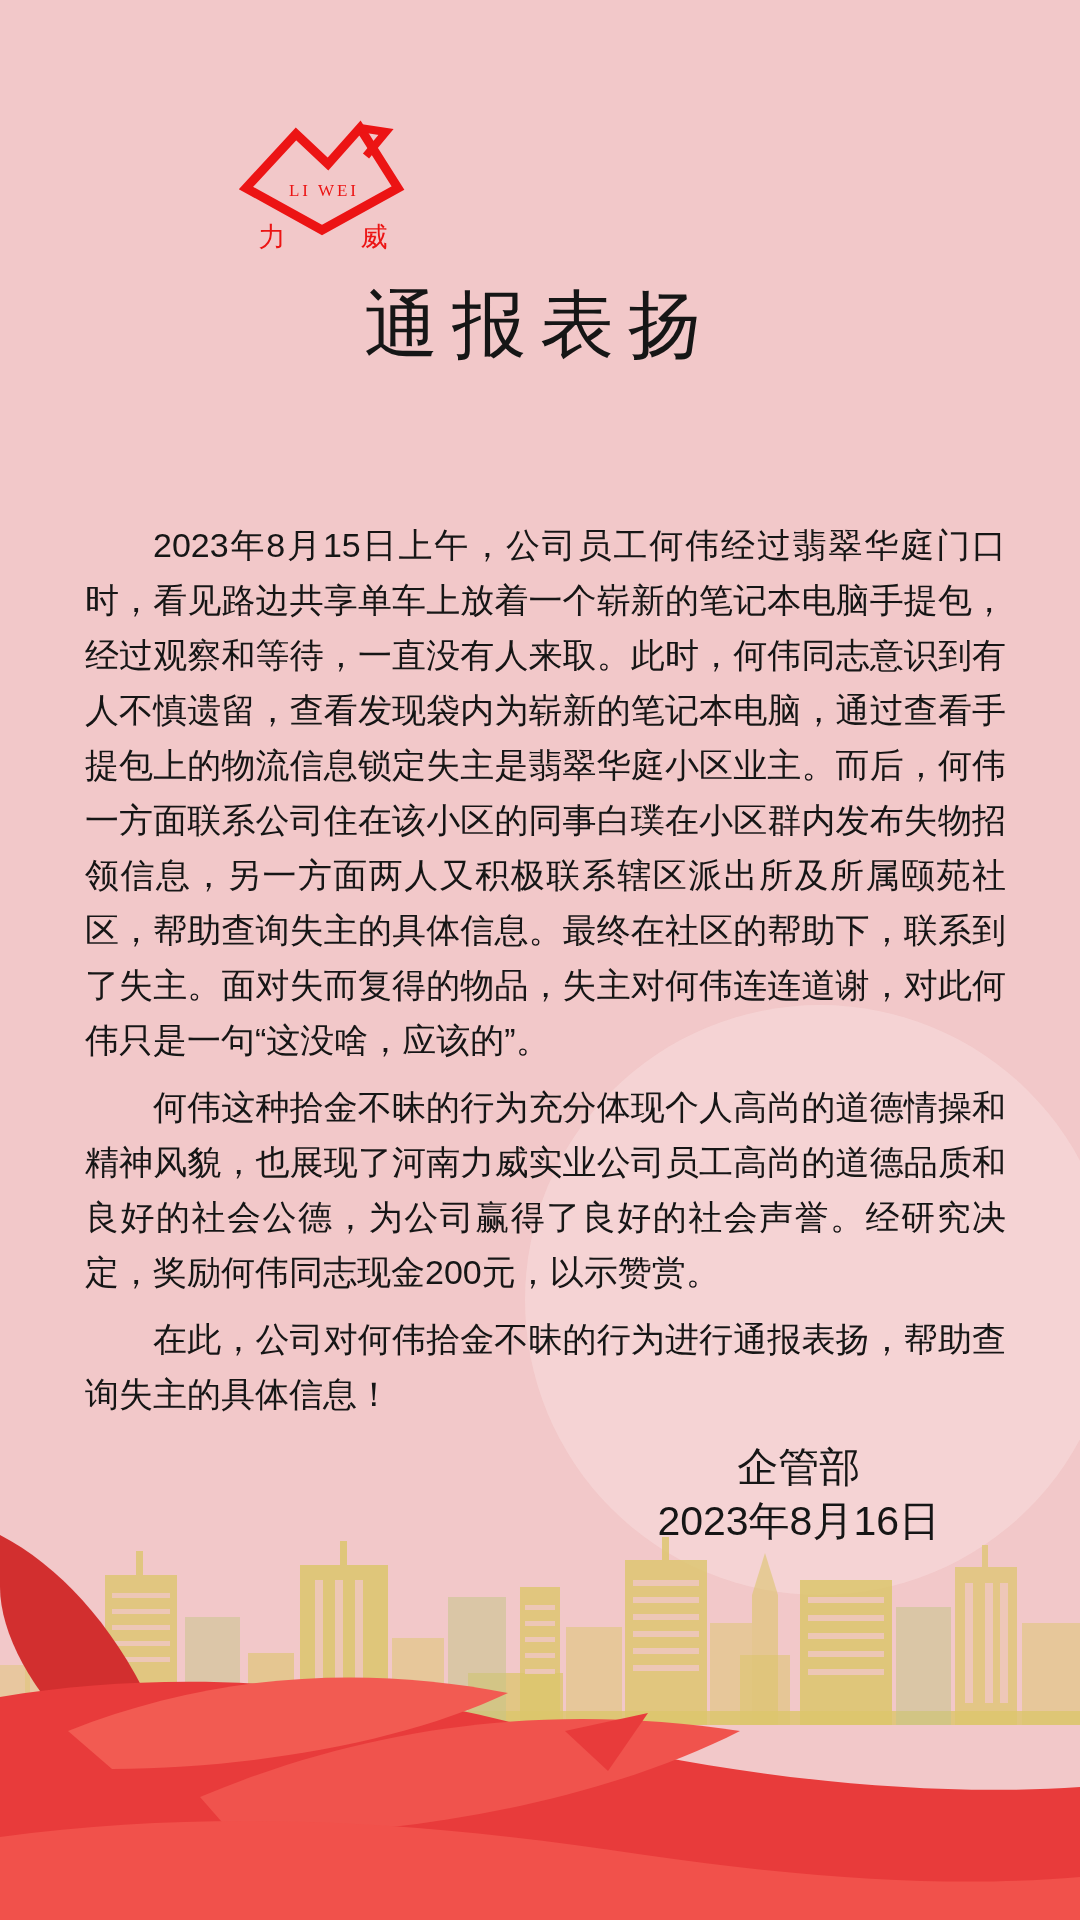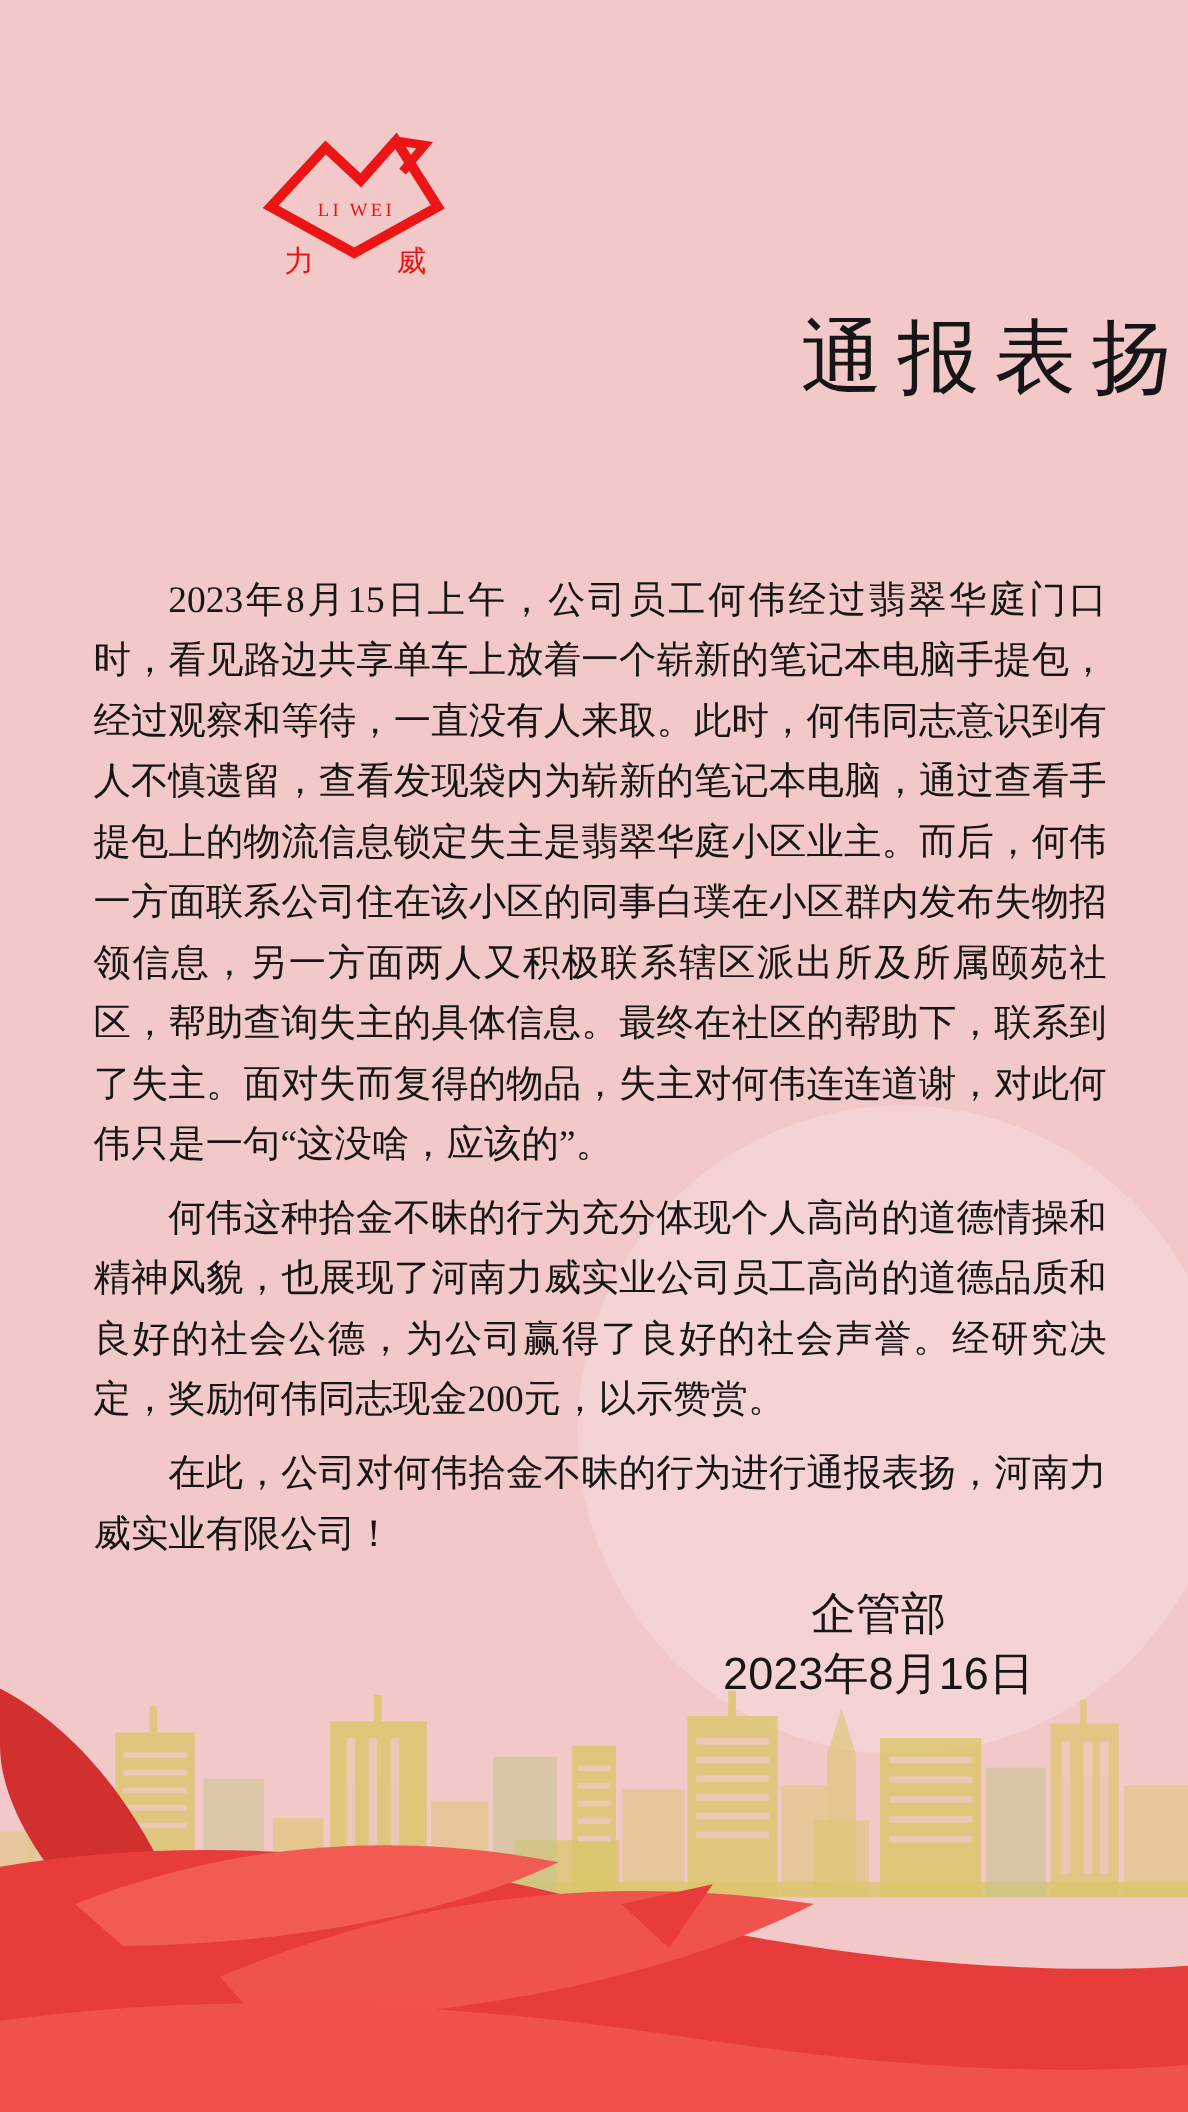--- a/index.html
+++ b/index.html
@@ -37,25 +37,25 @@
   .logo .stroke{fill:none;stroke:var(--logo-red,#ec1414);stroke-width:9;stroke-linejoin:miter;}
   .logo .stroke-thin{fill:none;stroke:var(--logo-red,#ec1414);stroke-width:8;}
   .logo text{fill:var(--logo-red,#ec1414);}
   .logo .latin{font-family:"Liberation Serif",serif;font-size:17px;letter-spacing:3px;}
   .logo .cjk{font-size:27px;}
   .company-name{font-size:38px;font-weight:500;letter-spacing:2px;white-space:nowrap;}
 
   
   .title{
     position:absolute;top:276px;left:0;width:100%;
-    text-align:right;font-size:74px;font-weight:400;letter-spacing:14px;
+    text-align:center;font-size:74px;font-weight:400;letter-spacing:14px;
   }
 
   
-  .body{position:absolute;top:518px;left:85px;right:74px;font-family:Liberation Serif, serif;}
+  .body{position:absolute;top:518px;left:85px;right:74px;}
   .body p{
     font-size:34px;line-height:55px;text-align:justify;
     text-indent:2em;margin:0 0 12px 0;
   }
 
   
   .signature{position:absolute;top:1440px;right:140px;text-align:center;}
   .signature div{font-size:41px;line-height:54px;white-space:nowrap;}
 
   
@@ -157,21 +157,21 @@
         <text class="cjk" x="142" y="134" text-anchor="middle">威</text>
       </svg>
     </div>
   </header>
 
   <h1 class="title">通报表扬</h1>
 
   <main class="body">
     <p>2023年8月15日上午，公司员工何伟经过翡翠华庭门口时，看见路边共享单车上放着一个崭新的笔记本电脑手提包，经过观察和等待，一直没有人来取。此时，何伟同志意识到有人不慎遗留，查看发现袋内为崭新的笔记本电脑，通过查看手提包上的物流信息锁定失主是翡翠华庭小区业主。而后，何伟一方面联系公司住在该小区的同事白璞在小区群内发布失物招领信息，另一方面两人又积极联系辖区派出所及所属颐苑社区，帮助查询失主的具体信息。最终在社区的帮助下，联系到了失主。面对失而复得的物品，失主对何伟连连道谢，对此何伟只是一句“这没啥，应该的”。</p>
     <p>何伟这种拾金不昧的行为充分体现个人高尚的道德情操和精神风貌，也展现了河南力威实业公司员工高尚的道德品质和良好的社会公德，为公司赢得了良好的社会声誉。经研究决定，奖励何伟同志现金200元，以示赞赏。</p>
-    <p>在此，公司对何伟拾金不昧的行为进行通报表扬，河南力威实业有限公司！</p>
+    <p>在此，公司对何伟拾金不昧的行为进行通报表扬，帮助查询失主的具体信息！</p>
   </main>
 
   <div class="signature">
     <div>企管部</div>
     <div>2023年8月16日</div>
   </div>
 
 </div>
 
 </body></html>

